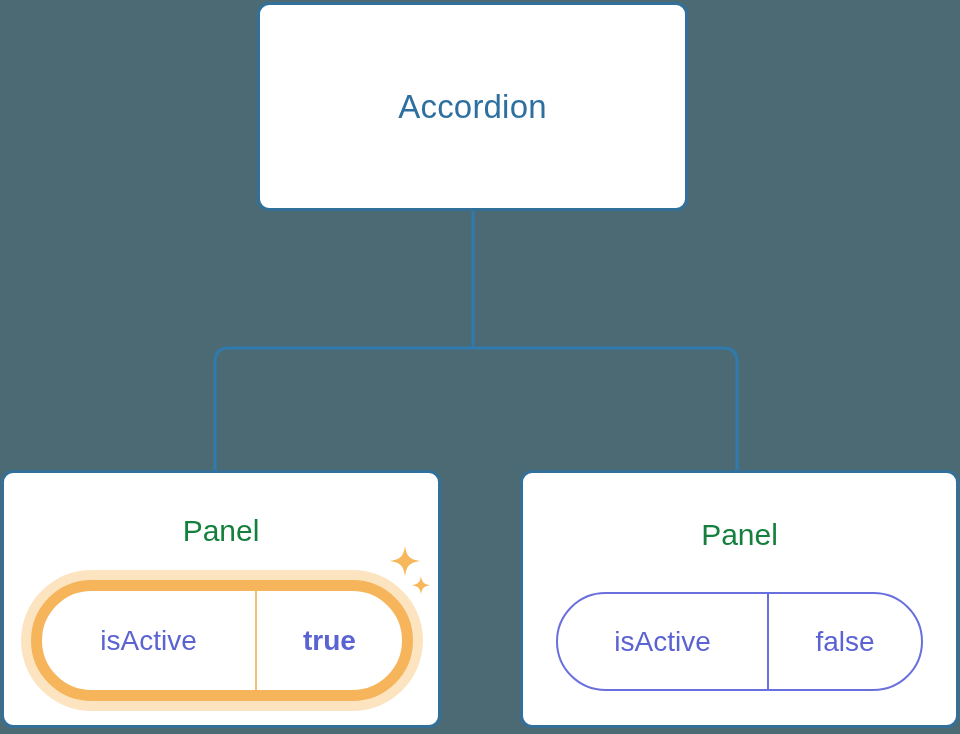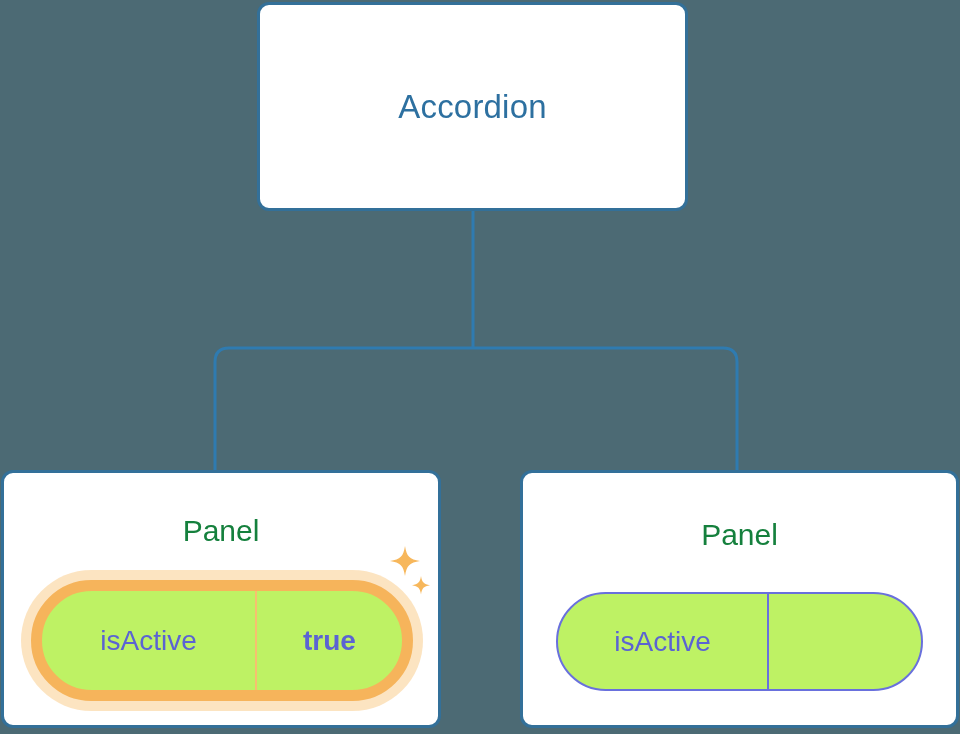--- a/index.html
+++ b/index.html
@@ -72,21 +72,21 @@
     font-weight: 400;
   }
   #node-panel-right .panel-title {
     top: 45px;
   }
   .prop-pill {
     position: absolute;
     display: flex;
     align-items: stretch;
     box-sizing: border-box;
-    background: #bef264;
+    background: #ffffff;
   }
   .prop-key, .prop-val {
     display: flex;
     align-items: center;
     justify-content: center;
     box-sizing: border-box;
     color: #5b63d3;
     white-space: nowrap;
   }
 
@@ -171,15 +171,16 @@
     <path d="M19 0 C20.6 10.4 23.6 13.4 34 15 C23.6 16.6 20.6 19.6 19 30 C17.4 19.6 14.4 16.6 4 15 C14.4 13.4 17.4 10.4 19 0 Z" fill="#F7B75B"></path>
     <path d="M35 30 C36 36.4 37.8 38.2 44 39.2 C37.8 40.2 36 42 35 48.4 C34 42 32.2 40.2 26 39.2 C32.2 38.2 34 36.4 35 30 Z" fill="#F7B75B"></path>
   </svg>
 
   <div class="node" id="node-panel-right">
     <div class="panel-title">Panel</div>
   </div>
 
   <div class="prop-pill" id="pill-right">
     <div class="prop-key">isActive</div>
+    <div class="prop-val">false</div>
   </div>
 
 </div>
 
 </body></html>

